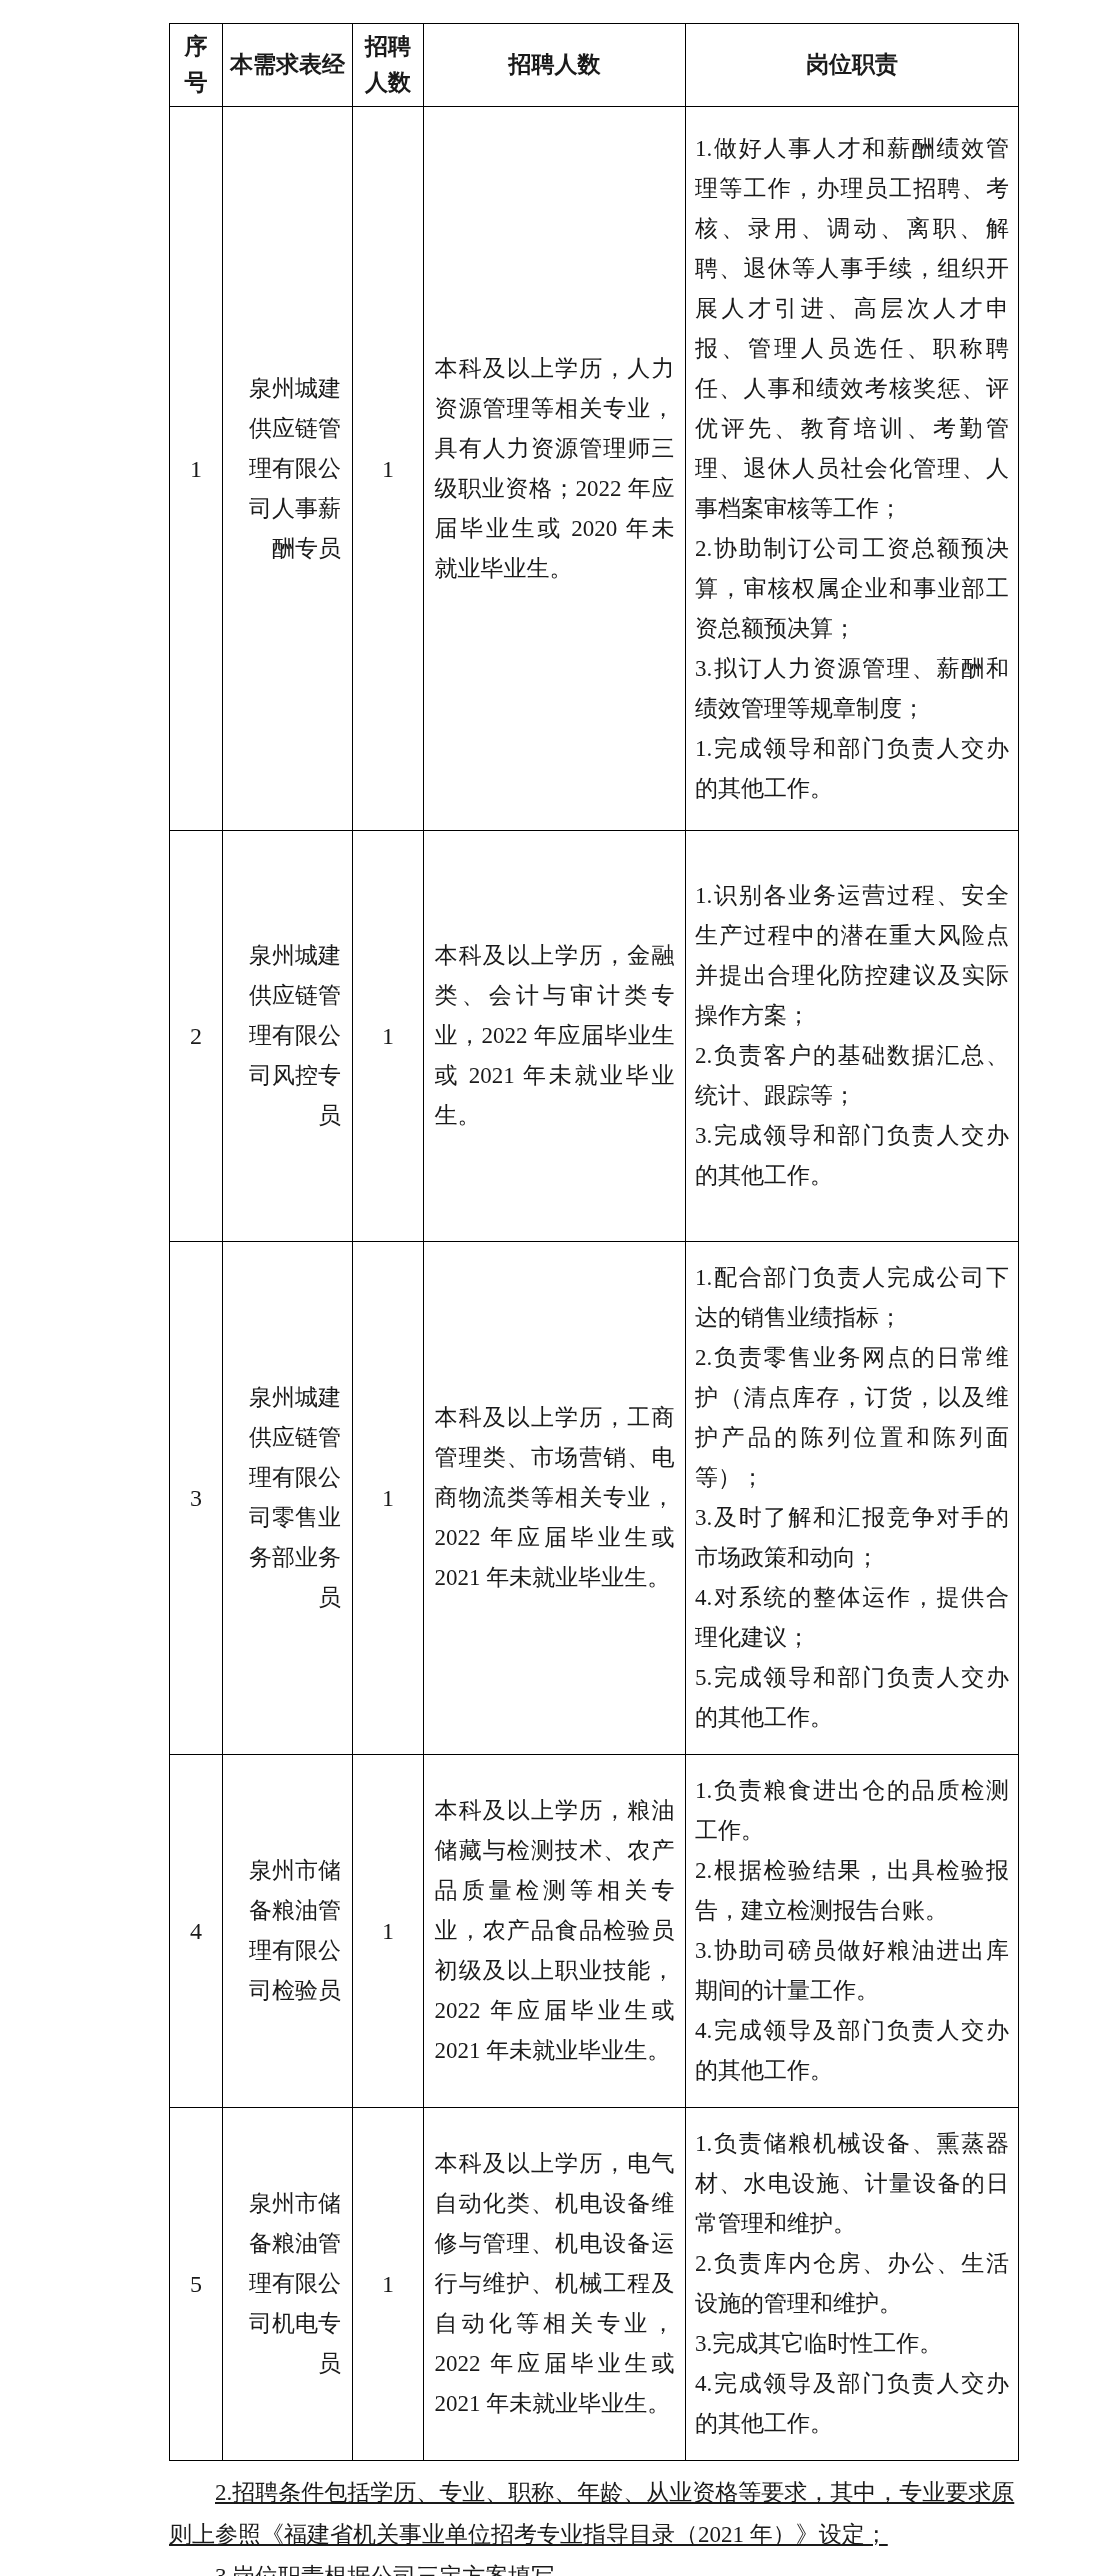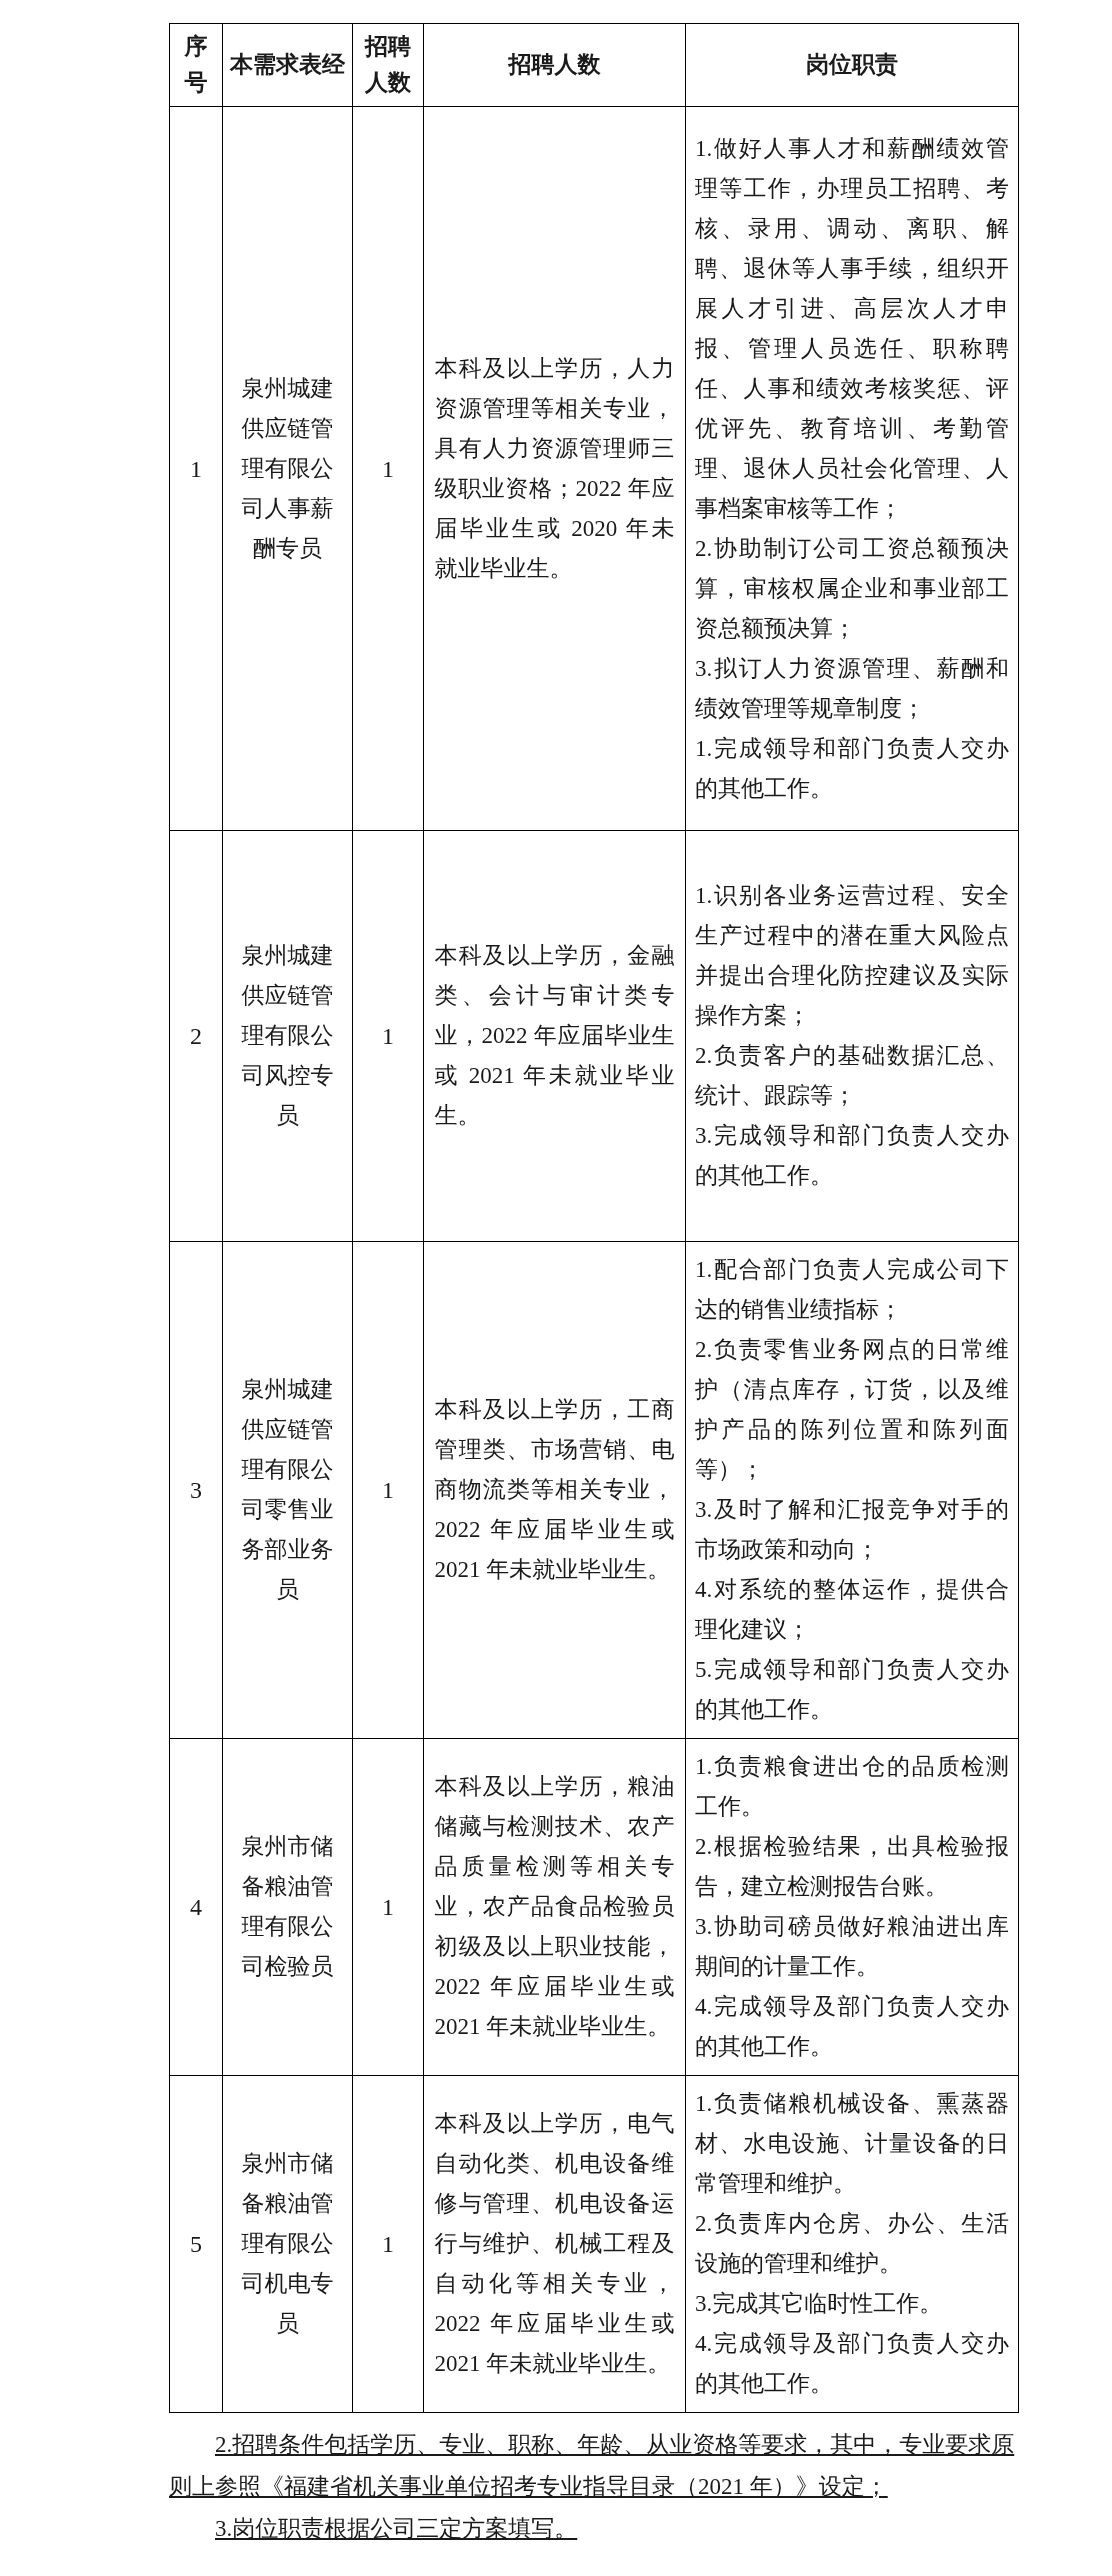--- a/index.html
+++ b/index.html
@@ -51,33 +51,33 @@
   tr.r3 { height: 494px; }
   tr.r4 { height: 314px; }
   tr.r5 { height: 322px; }
 
   td.cell-no, td.cell-count {
     text-align: center;
     line-height: 40px;
     font-size: 24px;
   }
   td.cell-pos {
-    text-align: center;
+    text-align: right;
     line-height: 40px;
     padding: 0 11px;
   }
   td.cell-cond {
     text-align: justify;
     line-height: 40px;
     padding: 0 10.6px;
   }
   td.cell-duty {
     text-align: justify;
     line-height: 40px;
-    padding: 8px 9px;
+    padding: 16px 9px;
   }
   td.cell-duty p {
     margin: 0;
     text-align: justify;
   }
   .notes {
     margin-top: 10.6px;
     font-size: 23px;
     line-height: 42px;
   }

